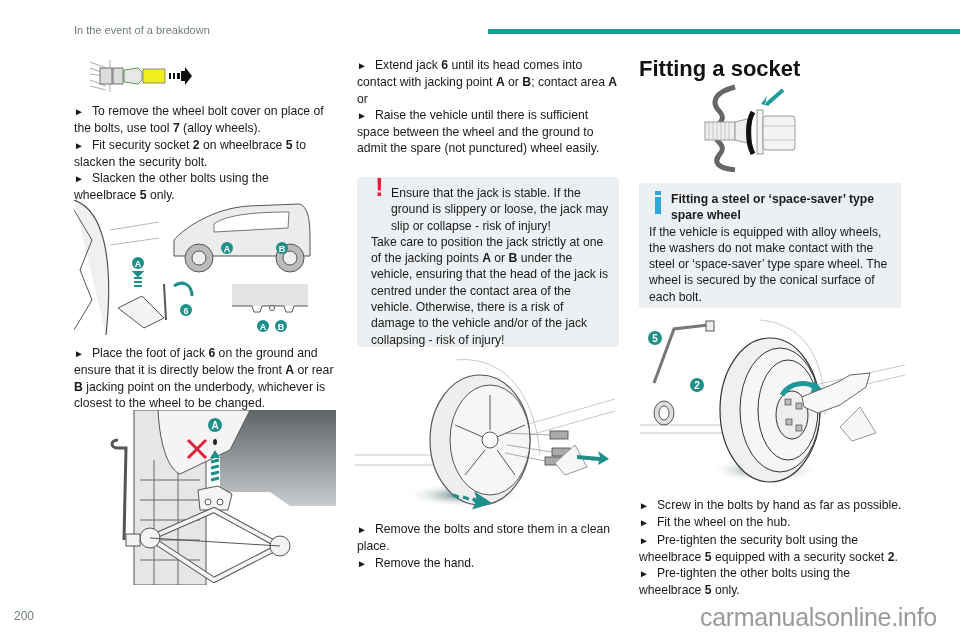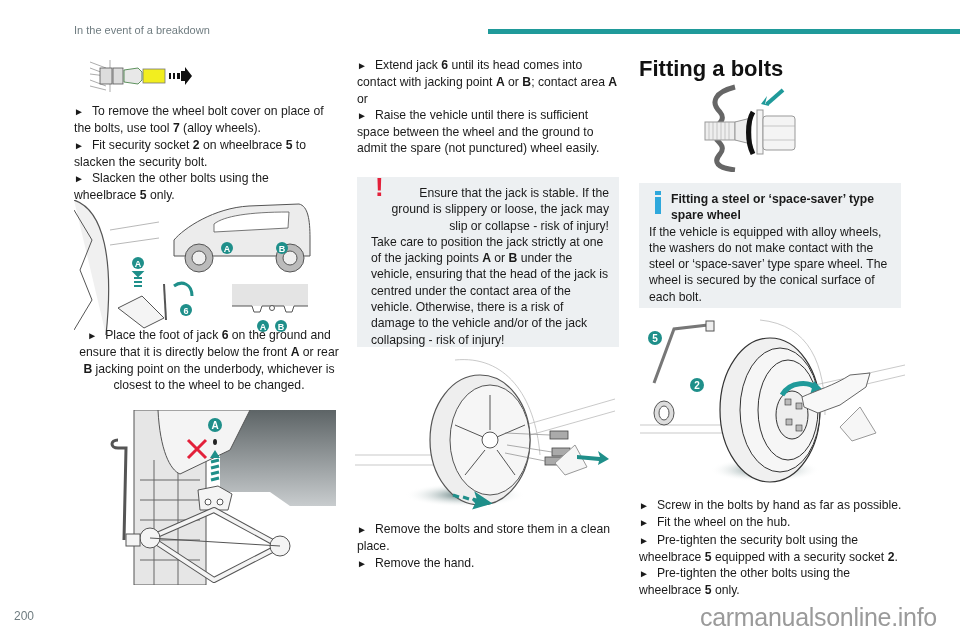--- a/index.html
+++ b/index.html
@@ -90,21 +90,21 @@
     <rect x="158" y="84" width="76" height="22" fill="#e4e4e4"></rect>
     <path d="M158 106 L178 106 L180 112 L186 112 L188 106 L210 106 L212 112 L218 112 L220 106 L234 106" fill="none" stroke="#555"></path>
     <circle cx="198" cy="108" r="2.5" fill="#fff" stroke="#555"></circle>
     <circle class="badge-t" cx="189" cy="126" r="6"></circle>
       <text x="189" y="129.5" font-size="9" text-anchor="middle" fill="#fff" font-weight="bold">A</text>
     <circle class="badge-t" cx="207" cy="126" r="6"></circle>
       <text x="207" y="129.5" font-size="9" text-anchor="middle" fill="#fff" font-weight="bold">B</text>
   </svg>
 </div>
 
-<div class="col" style="left:74px;top:327px;width:270px;text-align:center;">
+<div class="col" style="left:74px;top:345px;width:270px;">
   <p class="bullet"><span>Place the foot of jack </span><b>6</b><span> on the ground and ensure that it is directly below the front </span><b>A</b><span> or rear </span><b>B</b><span> jacking point on the underbody, whichever is closest to the wheel to be changed.</span></p>
 </div>
 
 <div class="illus" style="left:80px;top:410px;width:256px;height:175px;">
   <svg viewBox="0 0 256 175">
     <defs>
         <linearGradient id="gbody" x1="0" y1="0" x2="0" y2="1">
           <stop offset="0" stop-color="#5d6466"></stop>
           <stop offset="1" stop-color="#c8ccce"></stop>
         </linearGradient>
@@ -132,21 +132,21 @@
   </svg>
 </div>
 
 <div class="col" style="left:357px;top:57px;width:262px;">
   <p class="bullet"><span>Extend jack </span><b>6</b><span> until its head comes into contact with jacking point </span><b>A</b><span> or </span><b>B</b><span>; contact area </span><b>A</b><span> or </span></p>
   <p class="bullet"><span>Raise the vehicle until there is sufficient space between the wheel and the ground to admit the spare (not punctured) wheel easily.</span></p>
 </div>
 
 <div class="notice" style="left:357px;top:177px;width:262px;height:170px;">
   <span class="ico warn-ico">!</span>
-  <p class="indent" style="text-indent:0;text-align:right;">Ensure that the jack is stable. If the ground is slippery or loose, the jack may slip or collapse - risk of injury!</p>
+  <p class="indent" style="text-indent:0;">Ensure that the jack is stable. If the ground is slippery or loose, the jack may slip or collapse - risk of injury!</p>
   <p><span>Take care to position the jack strictly at one of the jacking points </span><b>A</b><span> or </span><b>B</b><span> under the vehicle, ensuring that the head of the jack is centred under the contact area of the vehicle. Otherwise, there is a risk of damage to the vehicle and/or of the jack collapsing - risk of injury!</span></p>
 </div>
 
 <div class="illus" style="left:355px;top:355px;width:265px;height:155px;">
   <svg viewBox="0 0 265 155">
     <defs>
         <radialGradient id="gsh" cx="0.5" cy="0.5" r="0.5">
           <stop offset="0" stop-color="#4a6b6b"></stop>
           <stop offset="1" stop-color="#ffffff" stop-opacity="0"></stop>
         </radialGradient>
@@ -170,21 +170,21 @@
     <path d="M222 100 L245 102 L243 96 L254 104 L243 110 L244 106 L222 104 Z" fill="#1f8f8a"></path>
     <path d="M98 140 L104 142 M108 142 L114 144 M118 144 L124 146 L122 140 L134 148 L120 152 L122 148 Z" stroke="#1f8f8a" stroke-width="3" fill="#1f8f8a"></path>
   </svg>
 </div>
 
 <div class="col" style="left:357px;top:521px;width:262px;">
   <p class="bullet"><span>Remove the bolts and store them in a clean place.</span></p>
   <p class="bullet"><span>Remove the hand.</span></p>
 </div>
 
-<div class="section-title">Fitting a bolts</div>
+<div class="section-title">Fitting a socket</div>
 
 <div class="illus" style="left:695px;top:82px;width:120px;height:90px;">
   <svg viewBox="0 0 120 90">
     <path d="M40 5 C20 10 15 20 25 30 C30 36 26 40 22 44 L22 58 C26 62 30 66 25 72 C18 80 22 86 40 88" fill="none" stroke="#666" stroke-width="5"></path>
     <rect x="10" y="40" width="30" height="18" fill="#eee" stroke="#999"></rect>
     <path d="M14 40 L14 58 M18 40 L18 58 M22 40 L22 58 M26 40 L26 58 M30 40 L30 58 M34 40 L34 58" stroke="#aaa" stroke-width="0.6"></path>
     <path d="M40 40 L56 36 L56 62 L40 58 Z" fill="#eee" stroke="#999"></path>
     <path d="M58 30 C52 40 52 60 58 72" fill="none" stroke="#111" stroke-width="5"></path>
     <rect x="62" y="28" width="6" height="44" fill="#f4f4f4" stroke="#999"></rect>
     <rect x="68" y="34" width="32" height="34" rx="3" fill="#f4f4f4" stroke="#999"></rect>

